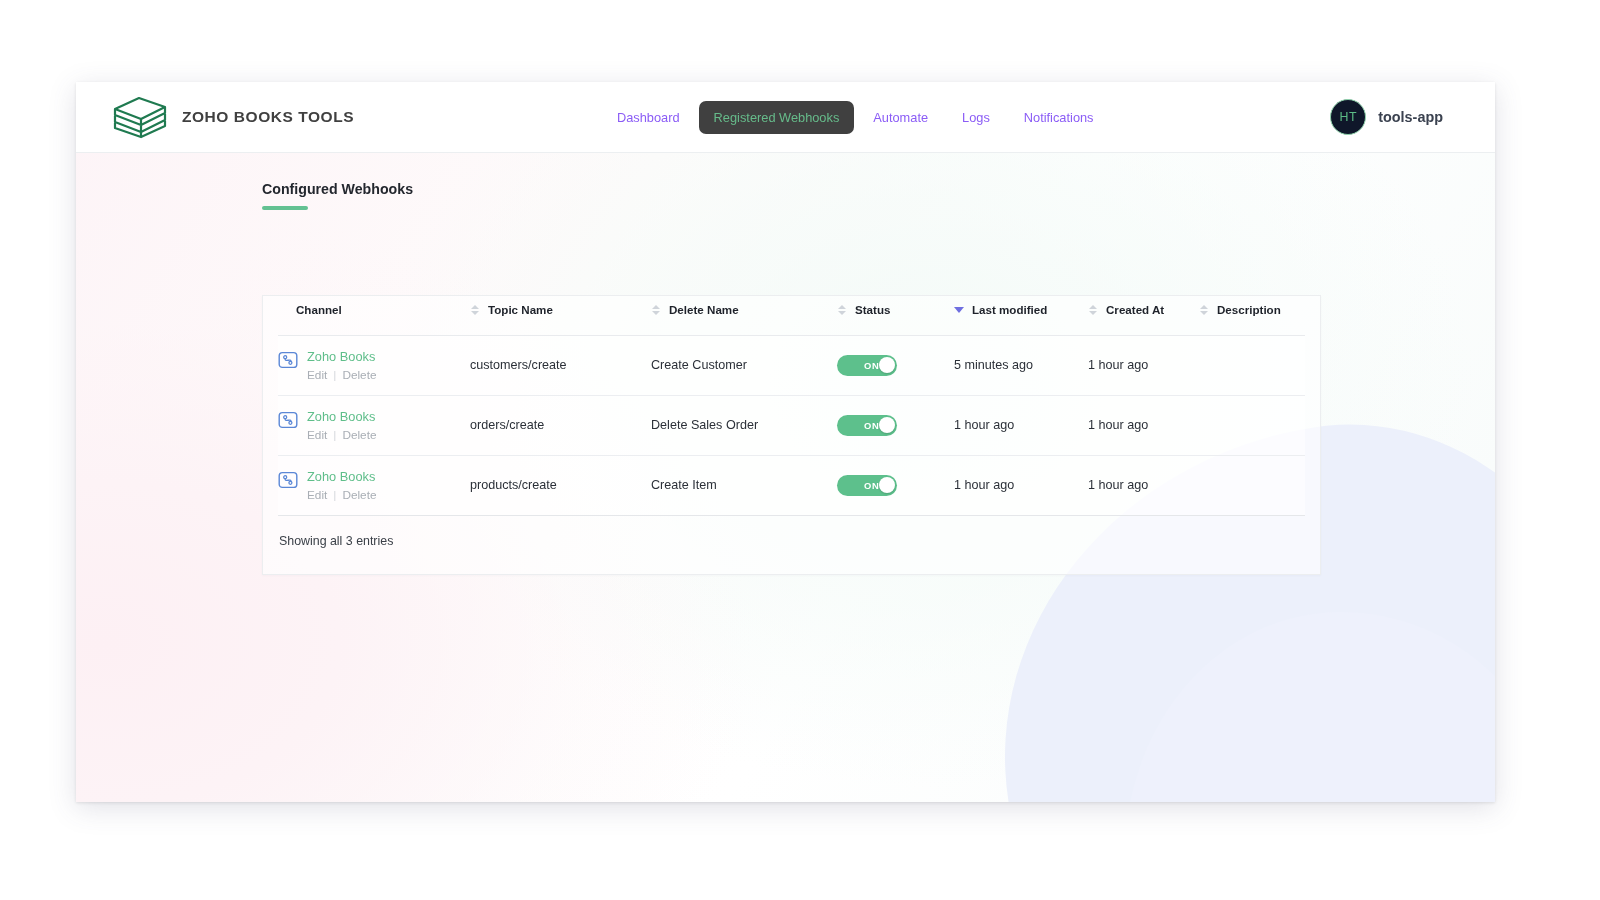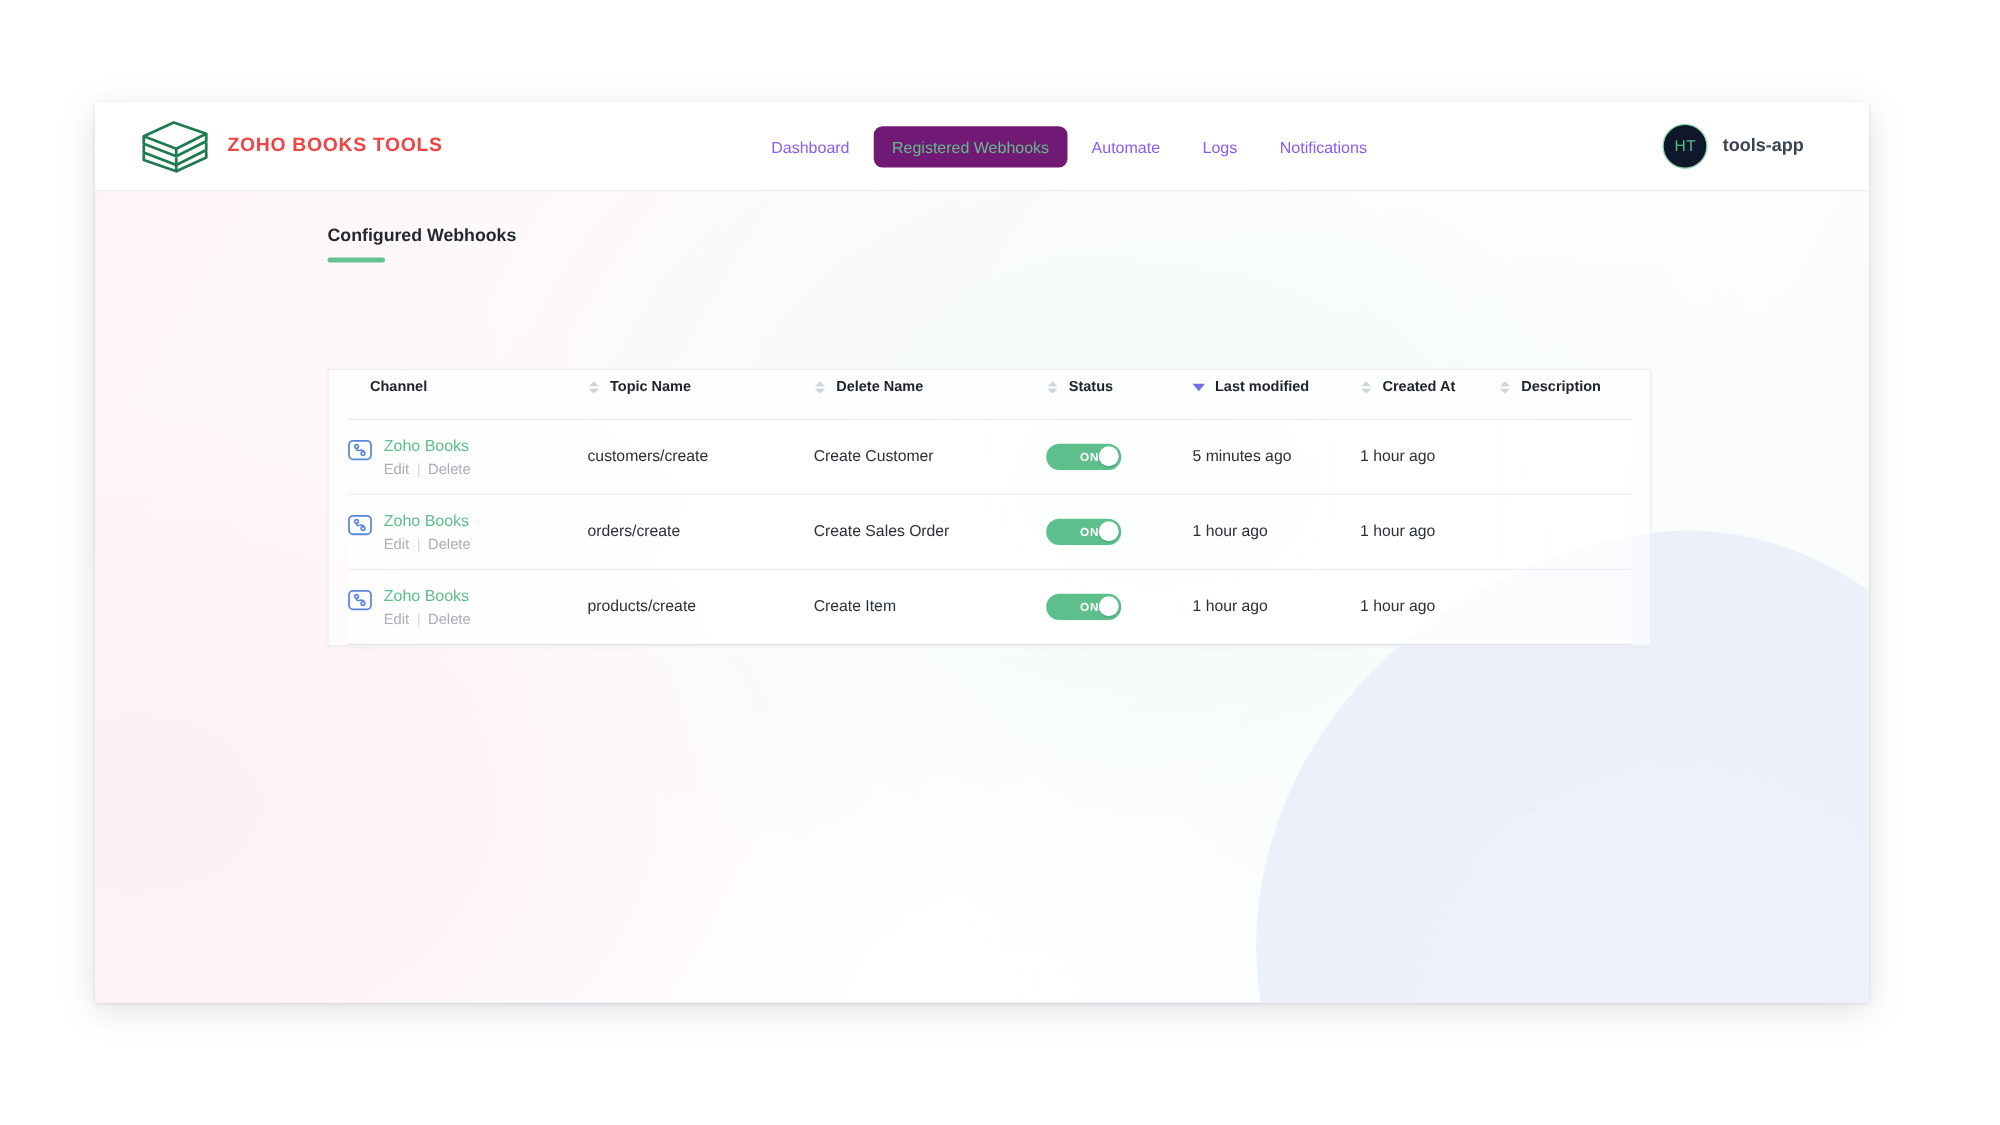--- a/index.html
+++ b/index.html
@@ -75,40 +75,40 @@
     align-items: center;
     gap: 11px;
     margin-left: 33px;
     width: 300px;
   }
   .brand-logo { width: 62px; height: 44px; display:block; flex: none; }
   .brand-name {
     font-size: 15.5px;
     font-weight: bold;
     letter-spacing: 0.55px;
-    color: #ef4444;
+    color: #404040;
     white-space: nowrap;
   }
   .nav {
     display: flex;
     align-items: center;
     gap: 4px;
     margin-left: 193px;
   }
   .nav-item {
     font-size: 12.8px;
     color: #8b5cf6;
     padding: 9px 15px;
     border-radius: 7px;
     white-space: nowrap;
     cursor: pointer;
   }
   .nav-item.active {
     color: #66bb8a;
-    background: #701a75;
+    background: #404040;
   }
   .user {
     margin-left: auto;
     margin-right: 52px;
     display: flex;
     align-items: center;
     gap: 12px;
   }
   .avatar {
     width: 34px; height: 34px;
@@ -497,21 +497,21 @@
                     <div class="channel-name">Zoho Books</div>
                     <div class="channel-actions">
                       <span class="act">Edit</span>
                       <span class="sep">|</span>
                       <span class="act">Delete</span>
                     </div>
                   </div>
                 </div>
               </td>
               <td>orders/create</td>
-              <td>Create Sales Order</td>
+              <td>Delete Sales Order</td>
               <td>
                 <div class="toggle">
                   <span class="toggle-label">ON</span>
                   <span class="toggle-knob"></span>
                 </div>
               </td>
               <td>1 hour ago</td>
               <td>1 hour ago</td>
               <td></td>
             </tr>
@@ -543,16 +543,17 @@
                   <span class="toggle-knob"></span>
                 </div>
               </td>
               <td>1 hour ago</td>
               <td>1 hour ago</td>
               <td></td>
             </tr>
           </tbody>
         </table>
 
+        <div class="card-footer">Showing all 3 entries</div>
       </div>
     </div>
   </div>
 </div>
 
 </body></html>

